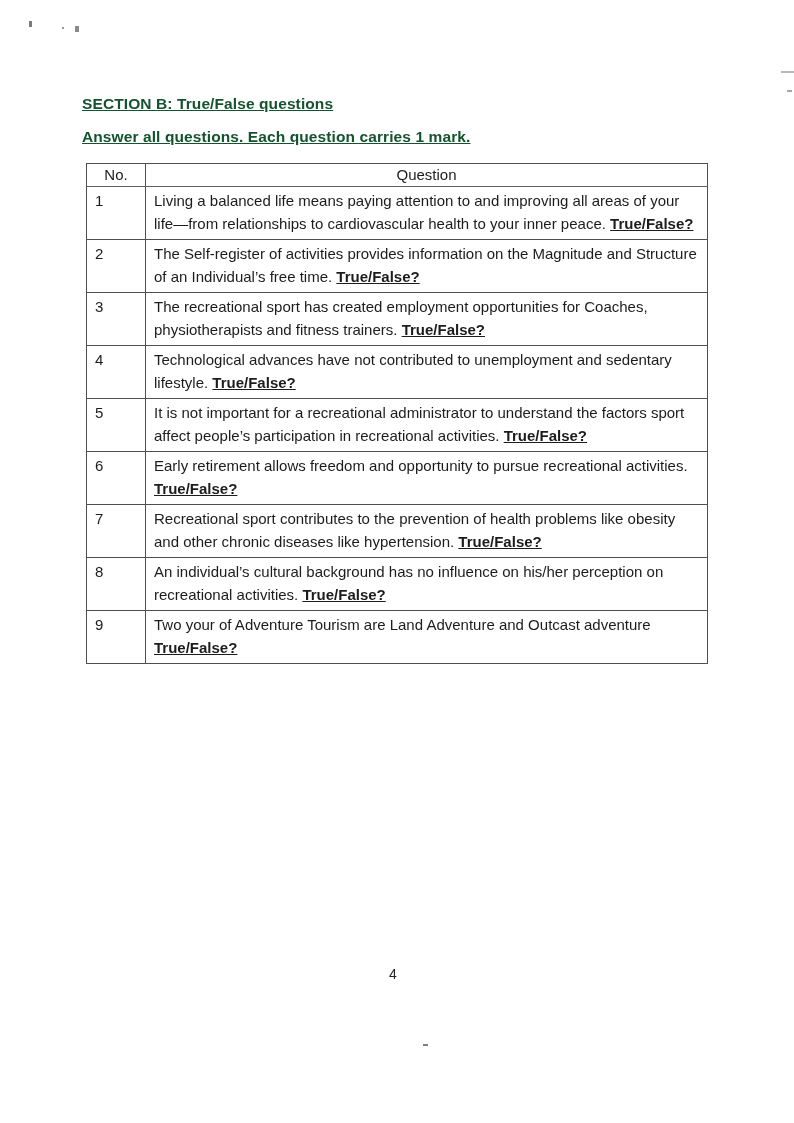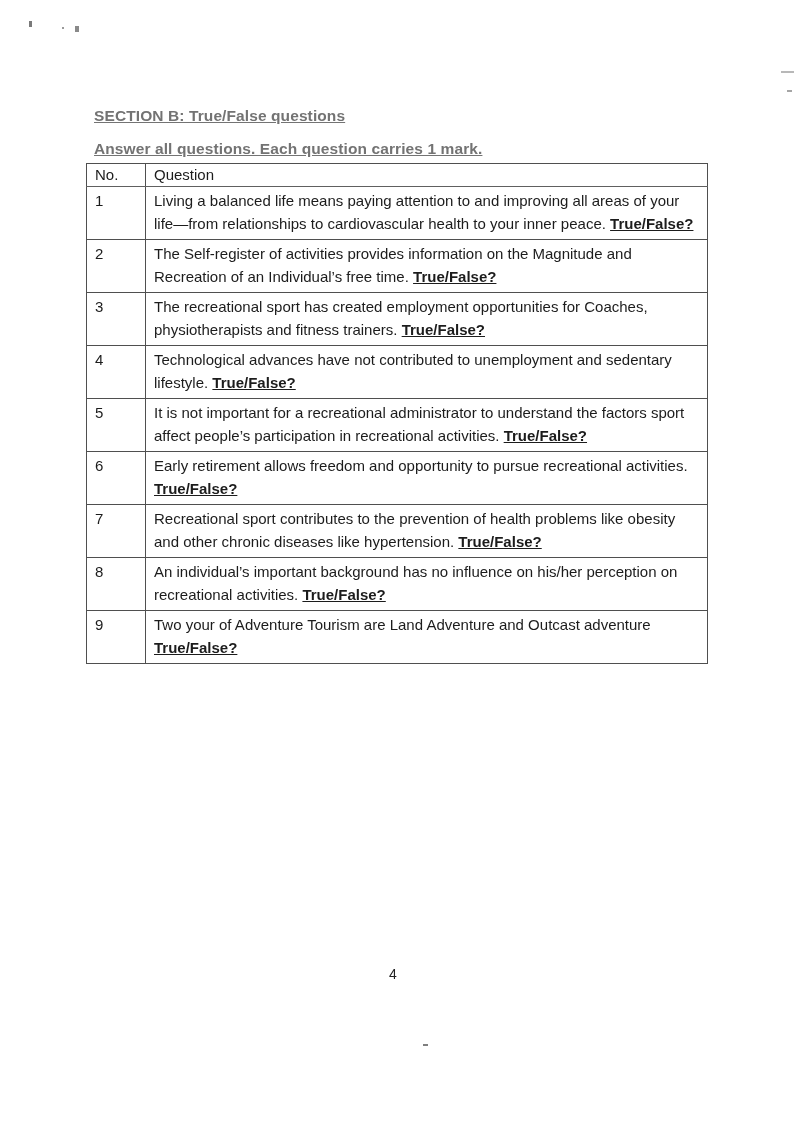--- a/index.html
+++ b/index.html
@@ -12,25 +12,25 @@
     width: 794px;
     height: 1123px;
     background: #ffffff;
     font-family: "Liberation Sans", sans-serif;
     color: #1c1c1c;
     overflow: hidden;
   }
   .heading {
     position: absolute;
     left: 82px;
-    margin: 12px;
+    margin: 0;
     font-size: 15.5px;
     font-weight: bold;
     text-decoration: underline;
-    color: #737373;
+    color: #14532d;
     letter-spacing: 0.1px;
   }
   .heading.section { top: 95px; }
   .heading.instructions { top: 128px; }
 
   table.questions {
     position: absolute;
     left: 86px;
     top: 163px;
     width: 622px;
@@ -40,21 +40,21 @@
     color: #1c1c1c;
   }
   table.questions, table.questions th, table.questions td {
     border: 1px solid #4f4f4f;
   }
   table.questions {
     border: 1.5px solid #3a3a3a;
   }
   table.questions th {
     font-weight: normal;
-    text-align: left;
+    text-align: center;
     padding: 2px 8px 2px 8px;
     height: 18px;
     line-height: 18px;
     border-bottom: 1px solid #606060;
   }
   table.questions td {
     vertical-align: top;
     padding: 3px 8px 3px 8px;
     line-height: 22.5px;
     height: 46px;
@@ -103,21 +103,21 @@
         <th>Question</th>
       </tr>
     </thead>
     <tbody>
       <tr>
         <td class="col-no">1</td>
         <td><span>Living a balanced life means paying attention to and improving all areas of your life—from relationships to cardiovascular health to your inner peace.</span> <span class="q-bold">True/False?</span></td>
       </tr>
       <tr>
         <td class="col-no">2</td>
-        <td><span>The Self-register of activities provides information on the Magnitude and Recreation of an Individual’s free time.</span> <span class="q-bold">True/False?</span></td>
+        <td><span>The Self-register of activities provides information on the Magnitude and Structure of an Individual’s free time.</span> <span class="q-bold">True/False?</span></td>
       </tr>
       <tr>
         <td class="col-no">3</td>
         <td><span>The recreational sport has created employment opportunities for Coaches, physiotherapists and fitness trainers.</span> <span class="q-bold">True/False?</span></td>
       </tr>
       <tr>
         <td class="col-no">4</td>
         <td><span>Technological advances have not contributed to unemployment and sedentary lifestyle.</span> <span class="q-bold">True/False?</span></td>
       </tr>
       <tr>
@@ -127,21 +127,21 @@
       <tr>
         <td class="col-no">6</td>
         <td><span>Early retirement allows freedom and opportunity to pursue recreational activities.</span> <span class="q-bold">True/False?</span></td>
       </tr>
       <tr>
         <td class="col-no">7</td>
         <td><span>Recreational sport contributes to the prevention of health problems like obesity and other chronic diseases like hypertension.</span> <span class="q-bold">True/False?</span></td>
       </tr>
       <tr>
         <td class="col-no">8</td>
-        <td><span>An individual’s important background has no influence on his/her perception on recreational activities.</span> <span class="q-bold">True/False?</span></td>
+        <td><span>An individual’s cultural background has no influence on his/her perception on recreational activities.</span> <span class="q-bold">True/False?</span></td>
       </tr>
       <tr>
         <td class="col-no">9</td>
         <td><span>Two your of Adventure Tourism are Land Adventure and Outcast adventure</span> <span class="q-bold">True/False?</span></td>
       </tr>
     </tbody>
   </table>
 
   <div class="page-number">4</div>
 

